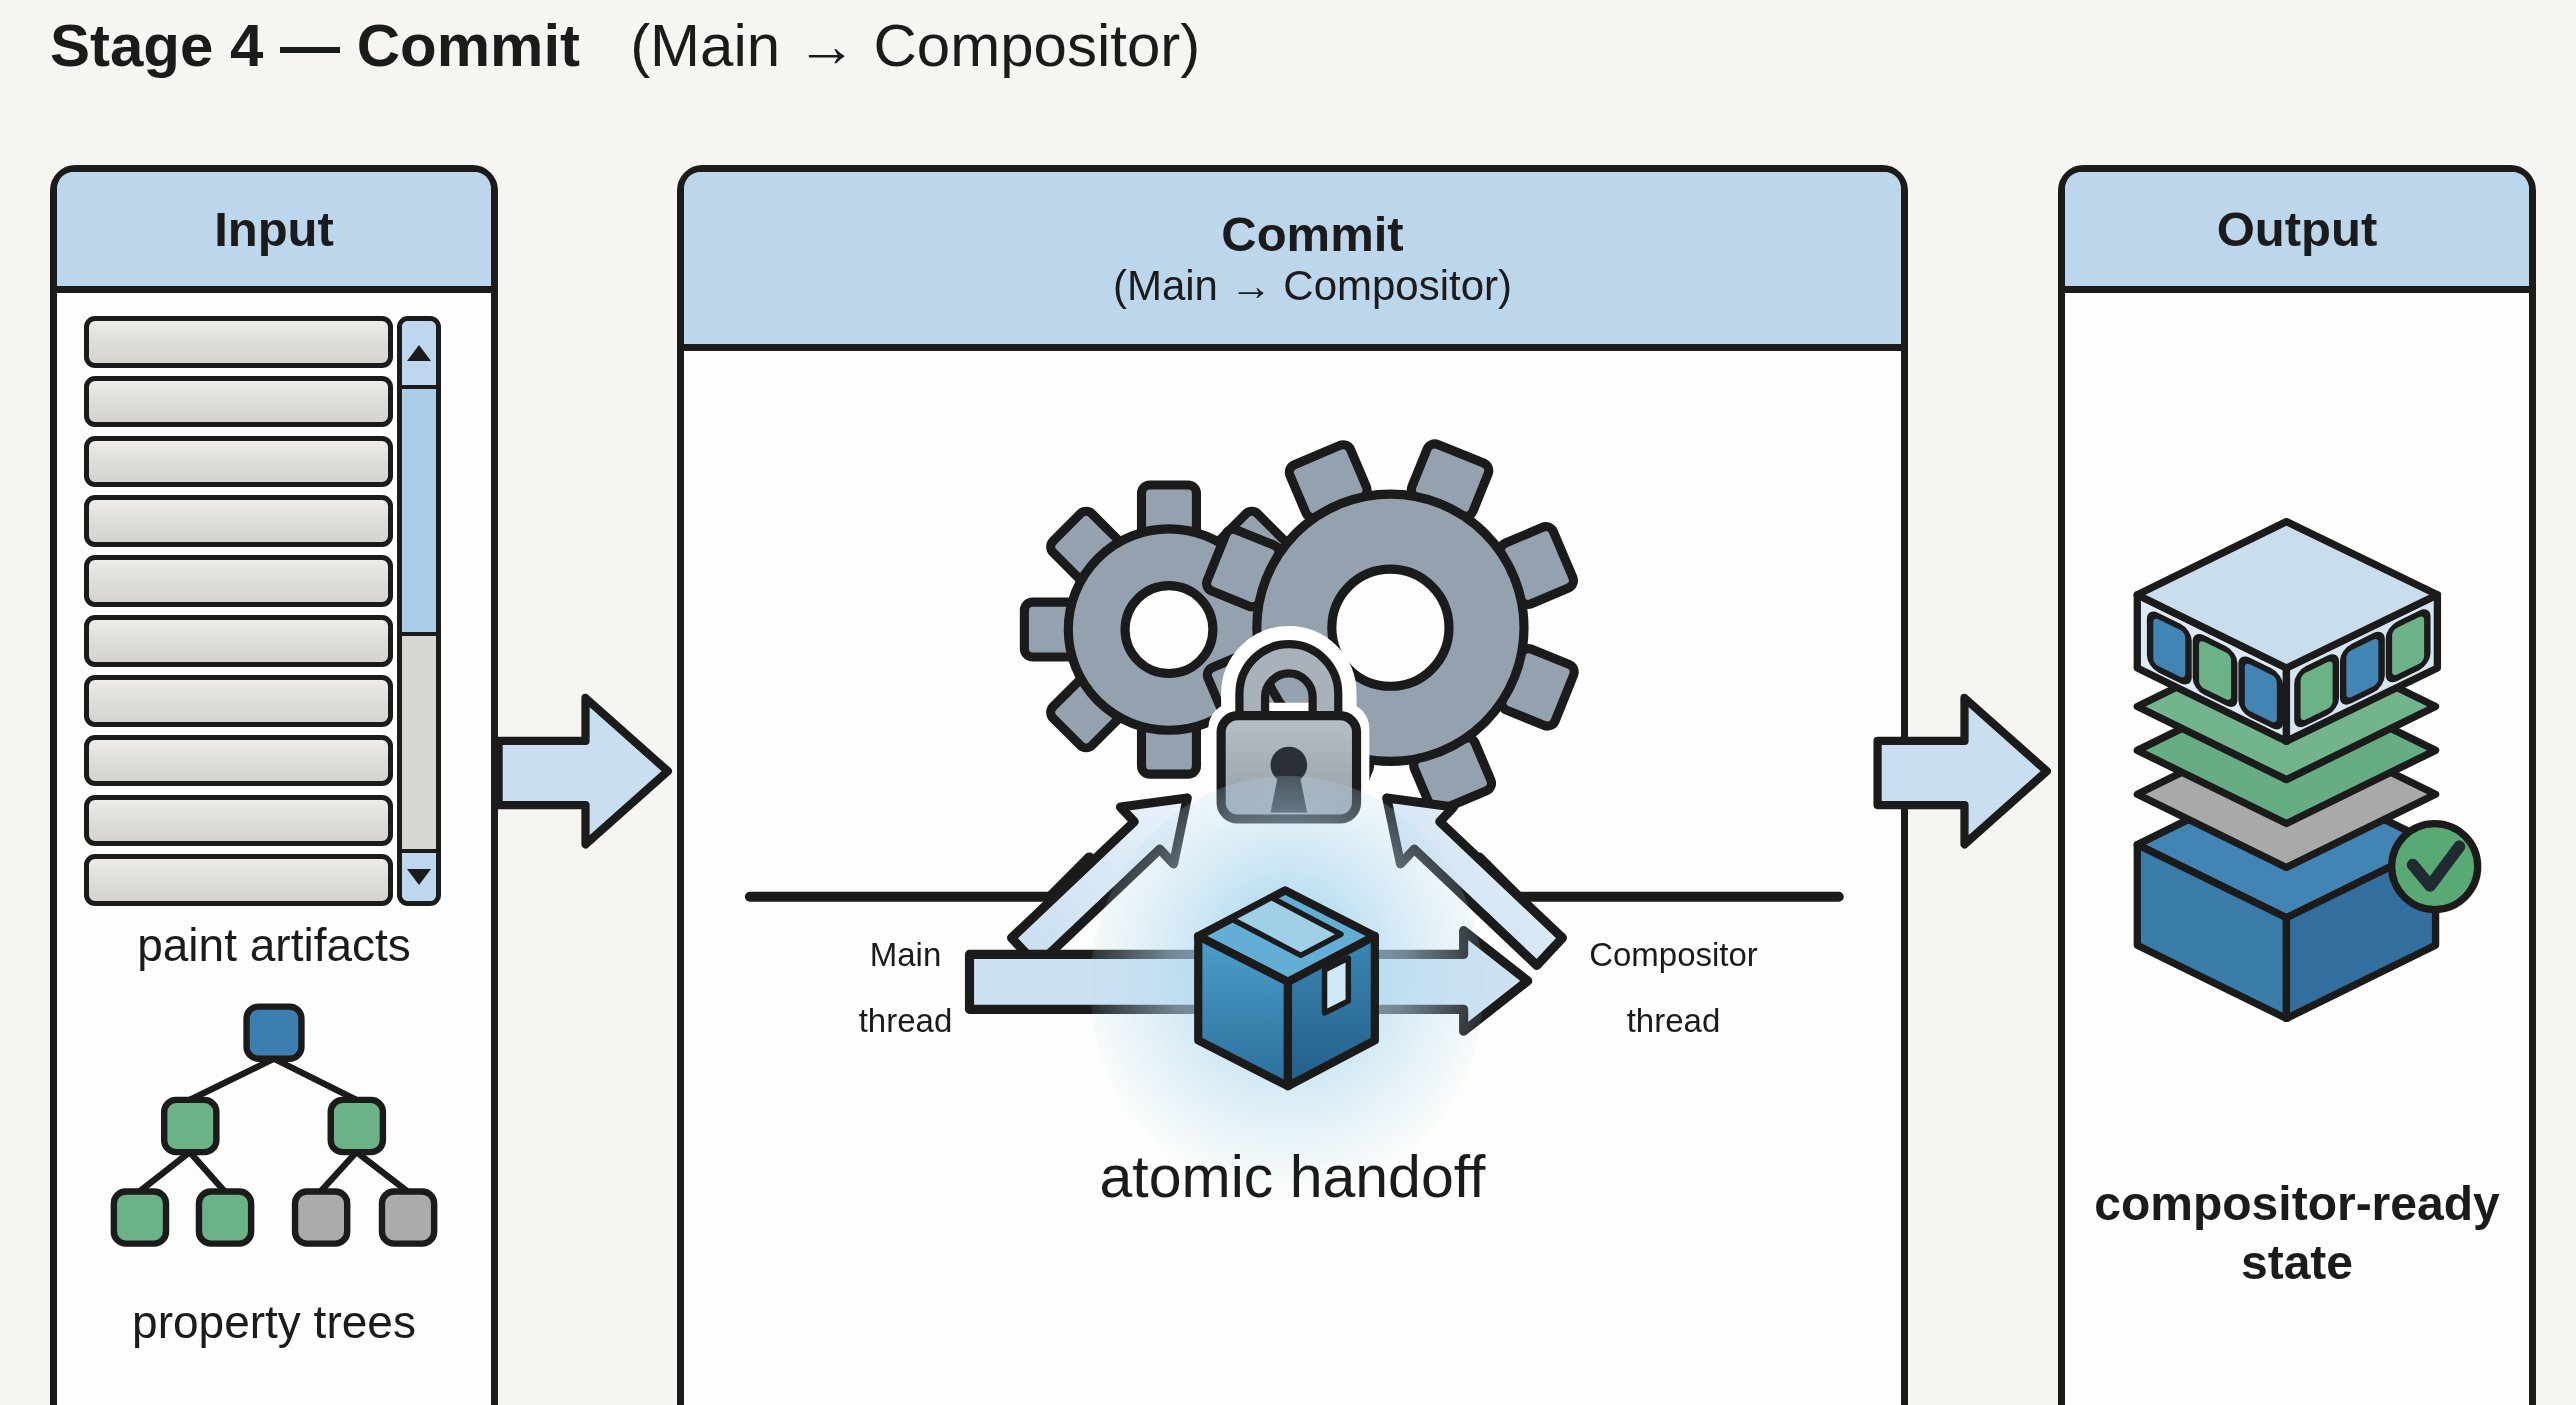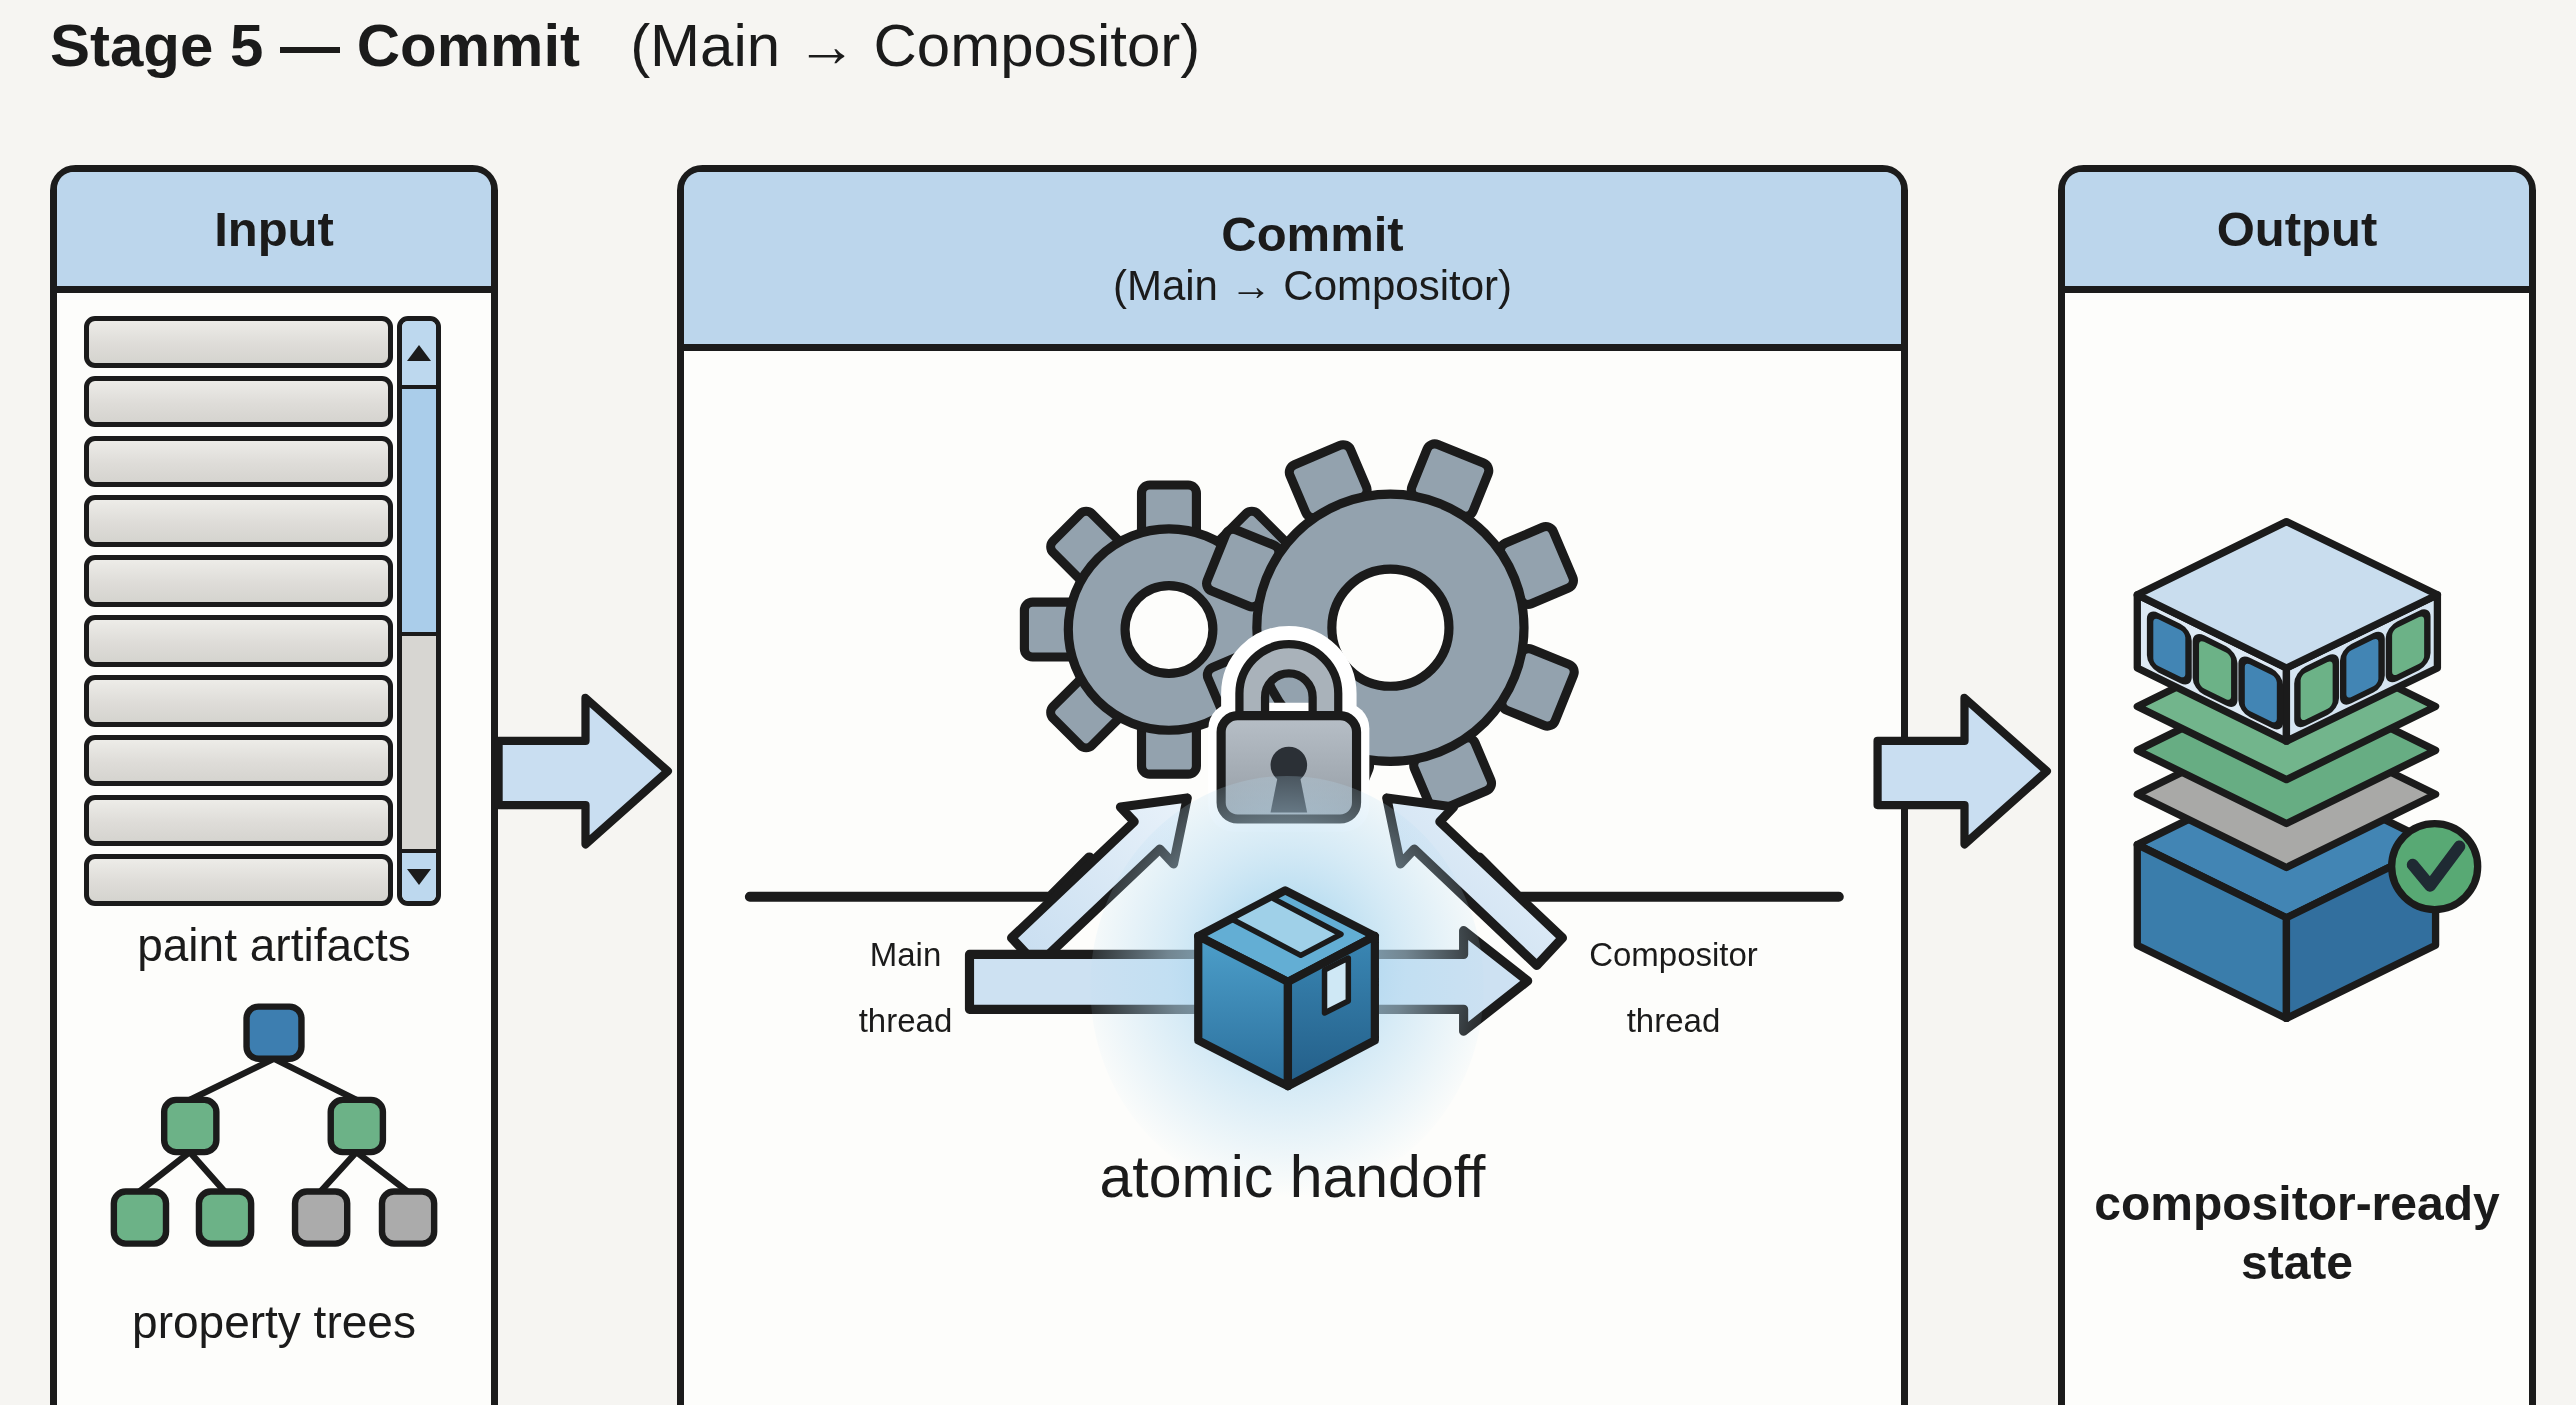--- a/index.html
+++ b/index.html
@@ -70,21 +70,21 @@
 
   svg { display:block; }
   .flow-arrow { position:absolute; }
 </style>
 </head>
 <body>
 
 <div class="canvas">
 
   <div class="title">
-    <span class="b">Stage 5 — Commit</span>
+    <span class="b">Stage 4 — Commit</span>
     <span class="n">&nbsp;</span>
     <span class="n">(Main → Compositor)</span>
   </div>
 
   <div class="panel panel-input">
     <div class="panel-header hdr-s">
       <span>Input</span>
     </div>
 
     <div class="listbox">

